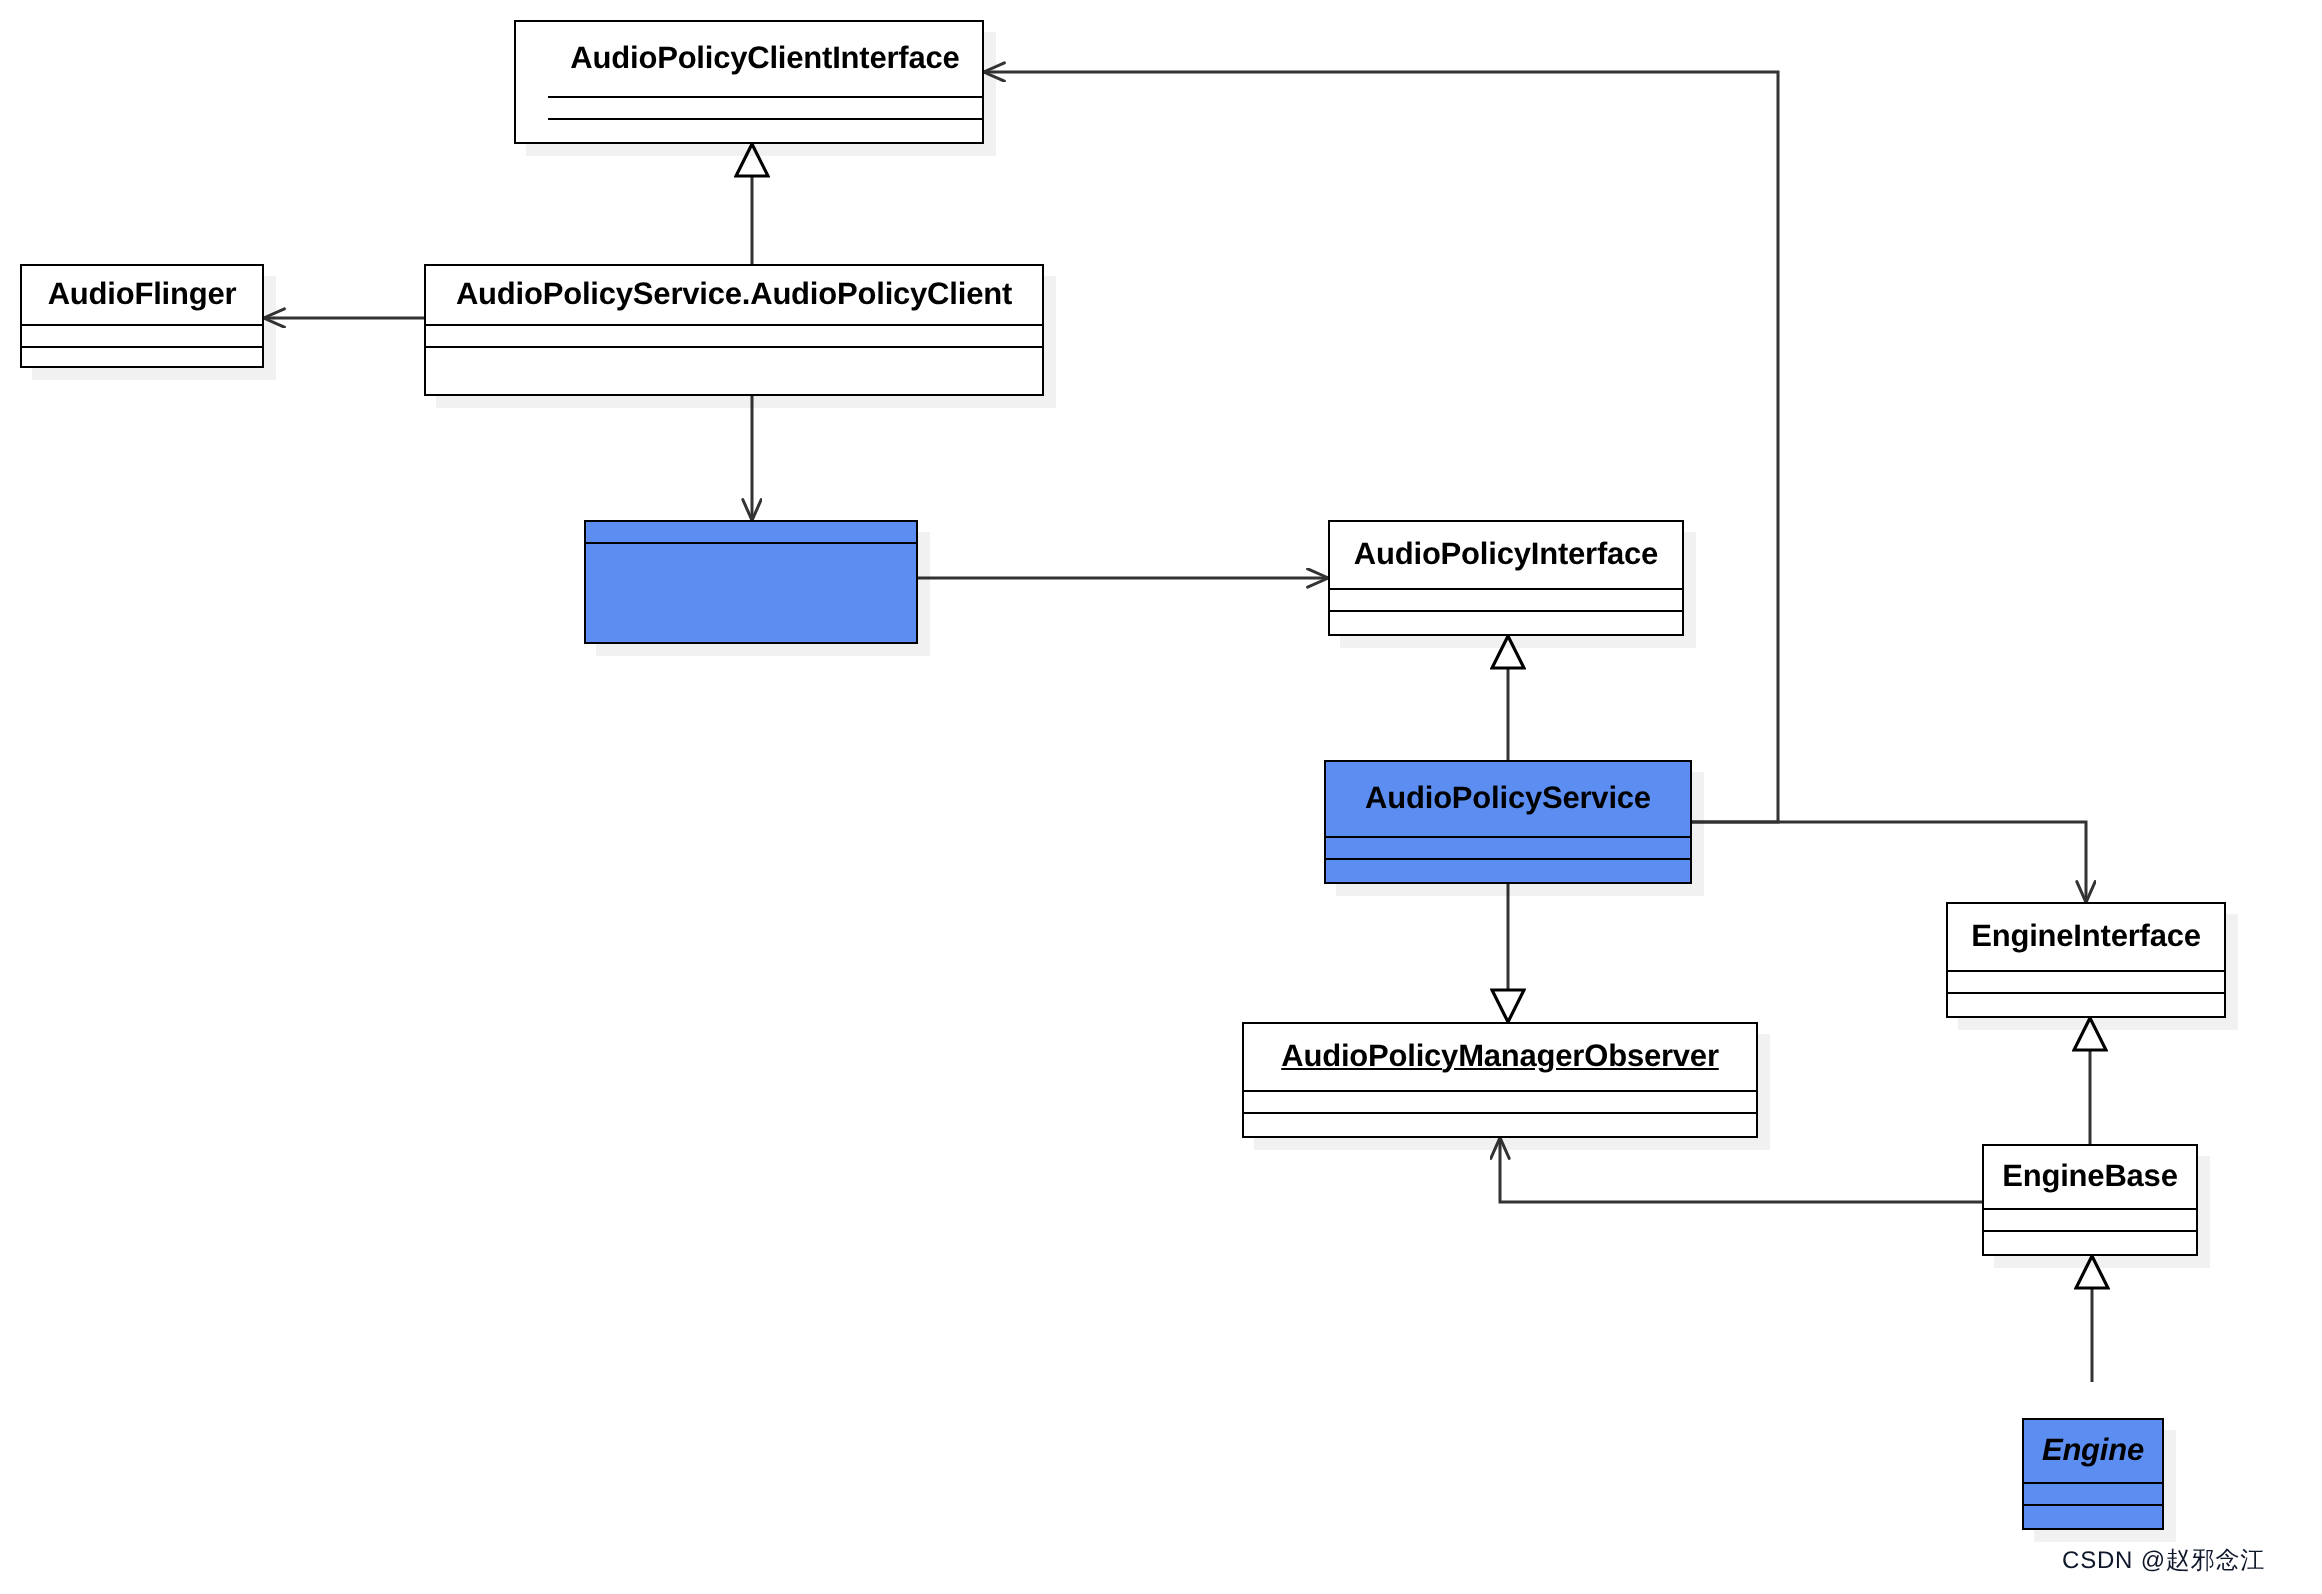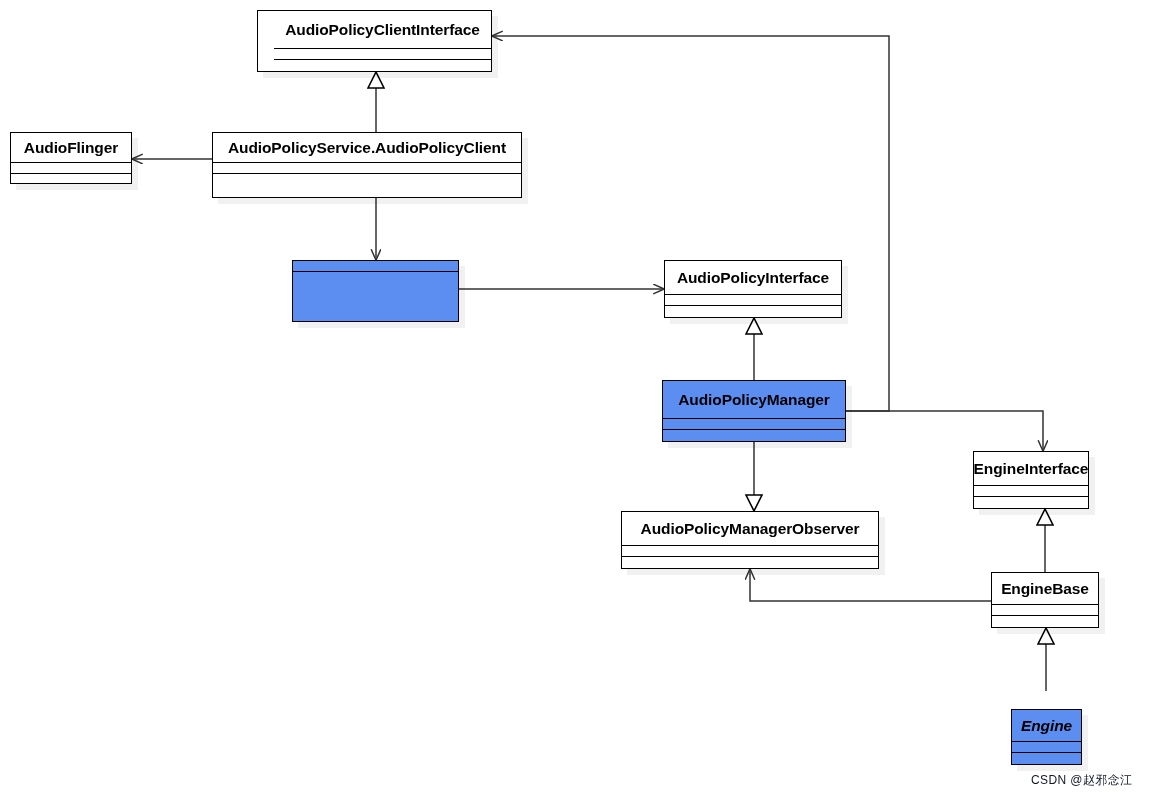--- a/index.html
+++ b/index.html
@@ -133,31 +133,31 @@
       <div class="uml-class highlight" style="left: 292px; top: 260px; width: 167px; height: 62px;">
         <div class="compartment mid"></div>
         <div class="compartment"></div>
       </div>
       <div class="uml-class" style="left: 664px; top: 260px; width: 178px; height: 58px;">
         <div class="title-row" style="height: 34px;">AudioPolicyInterface</div>
         <div class="compartment mid"></div>
         <div class="compartment"></div>
       </div>
       <div class="uml-class highlight" style="left: 662px; top: 380px; width: 184px; height: 62px;">
-        <div class="title-row" style="height: 38px;">AudioPolicyManager</div>
+        <div class="title-row" style="height: 38px;">AudioPolicyService</div>
         <div class="compartment mid"></div>
         <div class="compartment"></div>
       </div>
-      <div class="uml-class" style="left: 973px; top: 451px; width: 116px; height: 58px;">
+      <div class="uml-class" style="left: 973px; top: 451px; width: 140px; height: 58px;">
         <div class="title-row" style="height: 34px;">EngineInterface</div>
         <div class="compartment mid"></div>
         <div class="compartment"></div>
       </div>
       <div class="uml-class" style="left: 621px; top: 511px; width: 258px; height: 58px;">
-        <div class="title-row" style="height: 34px;">AudioPolicyManagerObserver</div>
+        <div class="title-row" style="height: 34px; text-decoration: underline;">AudioPolicyManagerObserver</div>
         <div class="compartment mid"></div>
         <div class="compartment"></div>
       </div>
       <div class="uml-class" style="left: 991px; top: 572px; width: 108px; height: 56px;">
         <div class="title-row" style="height: 32px;">EngineBase</div>
         <div class="compartment mid"></div>
         <div class="compartment"></div>
       </div>
       <div class="uml-class highlight" style="left: 1011px; top: 709px; width: 71px; height: 56px; font-style: italic;">
         <div class="title-row" style="height: 32px;">Engine</div>

